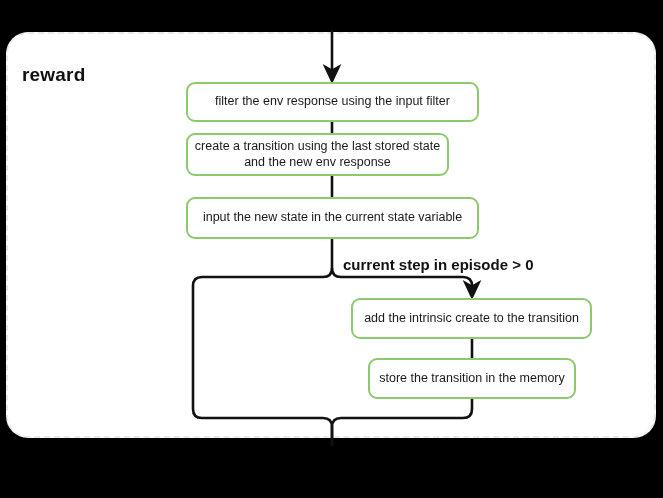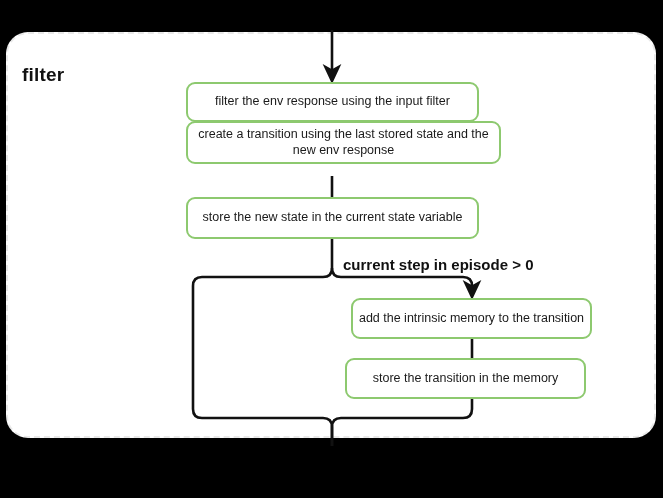--- a/index.html
+++ b/index.html
@@ -65,45 +65,45 @@
     justify-content: center;
     text-align: center;
     color: #1a1a1a;
     font-size: 12.5px;
     line-height: 1.22;
     padding: 4px 1px;
     z-index: 5;
   }
 
   #node-filter-env   { left: 186px; top: 82px;  width: 293px; height: 40px; }
-  #node-create-trans { left: 186px; top: 121px; width: 315px; height: 43px; }
+  #node-create-trans { left: 186px; top: 133px; width: 263px; height: 43px; }
   #node-store-state  { left: 186px; top: 197px; width: 293px; height: 42px; }
   #node-add-reward   { left: 351px; top: 298px; width: 241px; height: 41px; }
-  #node-store-trans  { left: 345px; top: 358px; width: 241px; height: 41px; }
+  #node-store-trans  { left: 368px; top: 358px; width: 208px; height: 41px; }
 
   
   #edge-label-step {
     position: absolute;
     left: 343px;
     top: 256px;
     font-size: 15px;
     font-weight: bold;
     color: #111111;
     white-space: nowrap;
     z-index: 6;
   }
 </style>
 </head>
 <body>
 
 <div id="canvas">
 
   <div id="subgraph-container"></div>
 
-  <div id="subgraph-title">filter</div>
+  <div id="subgraph-title">reward</div>
 
   <svg id="edge-layer" viewBox="0 0 663 498" xmlns="http://www.w3.org/2000/svg">
     <defs>
       <marker id="arrowhead" markerWidth="9" markerHeight="9" refX="4.2" refY="4.2" orient="auto" markerUnits="strokeWidth">
         <path d="M 0.4 0.6 L 8 4.2 L 0.4 7.8 L 2.4 4.2 Z" fill="#111111"></path>
       </marker>
     </defs>
 
     <g stroke="#111111" stroke-width="2.6" fill="none" stroke-linecap="butt" stroke-linejoin="round">
 
@@ -122,21 +122,21 @@
       <path d="M 472 339 L 472 358"></path>
 
       <path d="M 472 399 L 472 409 Q 472 418 463 418 L 341 418 Q 332 418 332 427 L 332 446"></path>
     </g>
   </svg>
 
   <div class="node" id="node-filter-env">filter the env response using the input filter</div>
 
   <div class="node" id="node-create-trans">create a transition using the last stored state and the new env response</div>
 
-  <div class="node" id="node-store-state">store the new state in the current state variable</div>
+  <div class="node" id="node-store-state">input the new state in the current state variable</div>
 
-  <div class="node" id="node-add-reward">add the intrinsic memory to the transition</div>
+  <div class="node" id="node-add-reward">add the intrinsic create to the transition</div>
 
   <div class="node" id="node-store-trans">store the transition in the memory</div>
 
   <div id="edge-label-step">current step in episode &gt; 0</div>
 
 </div>
 
 </body></html>

